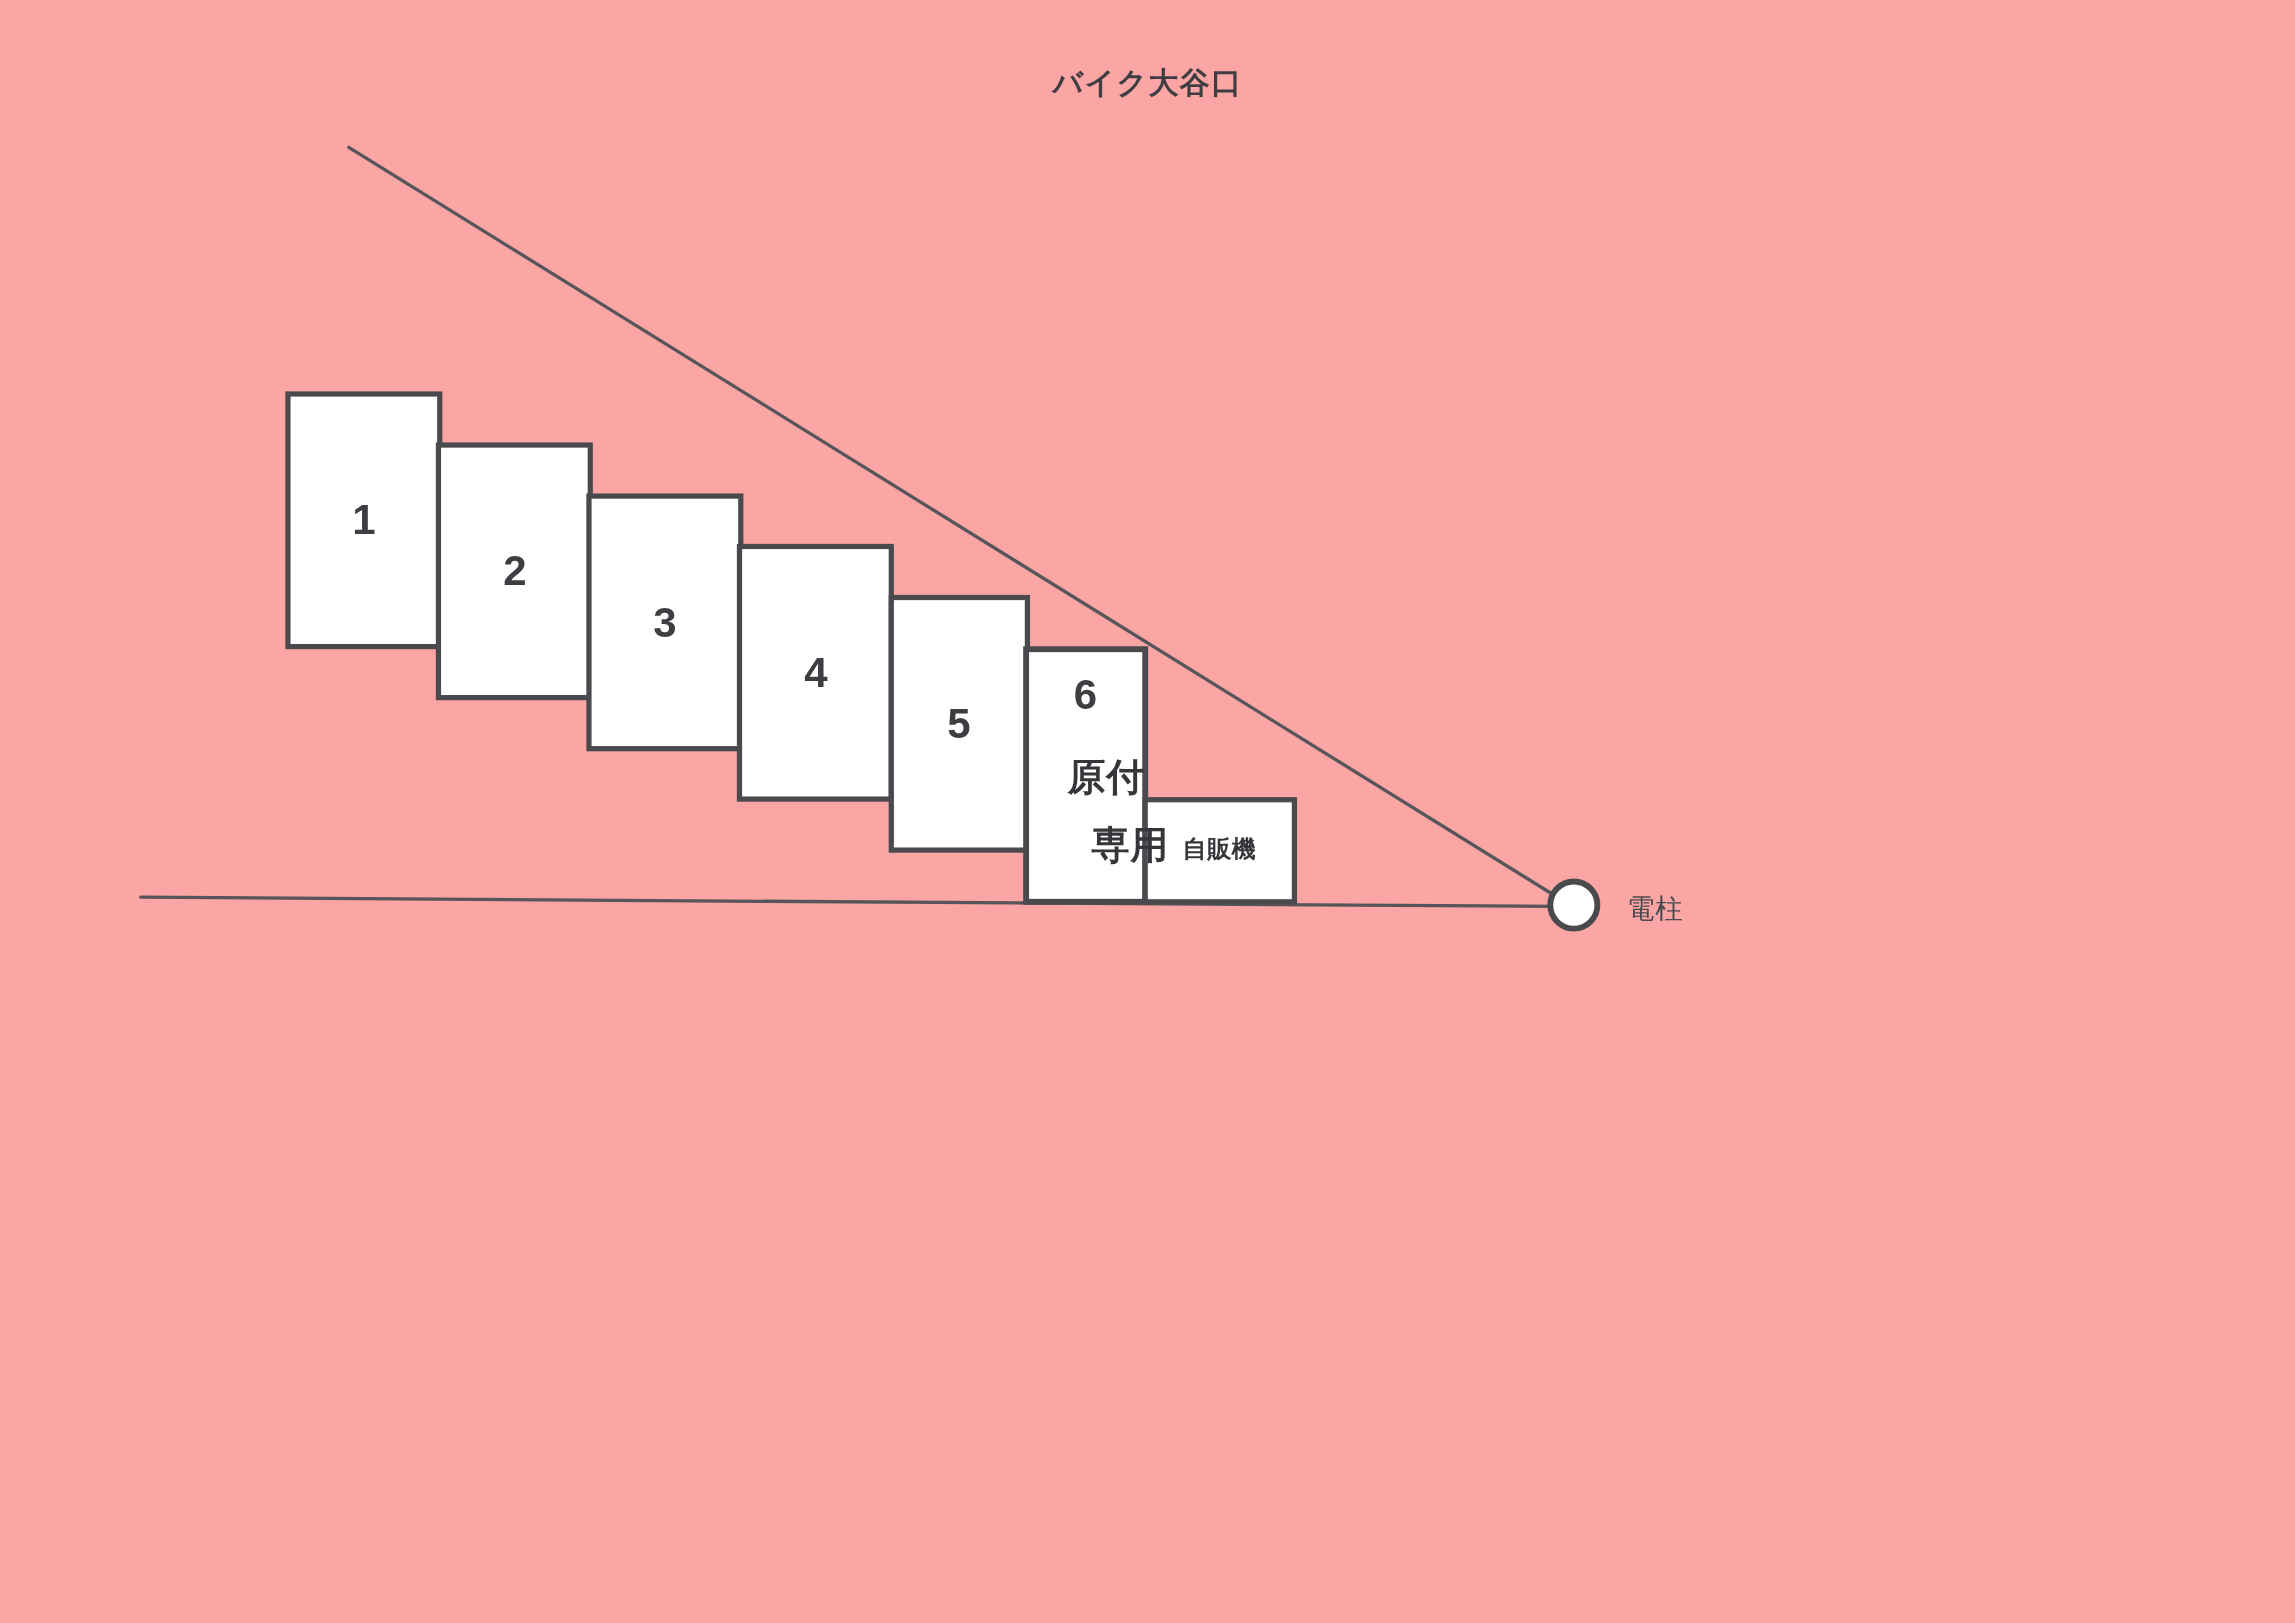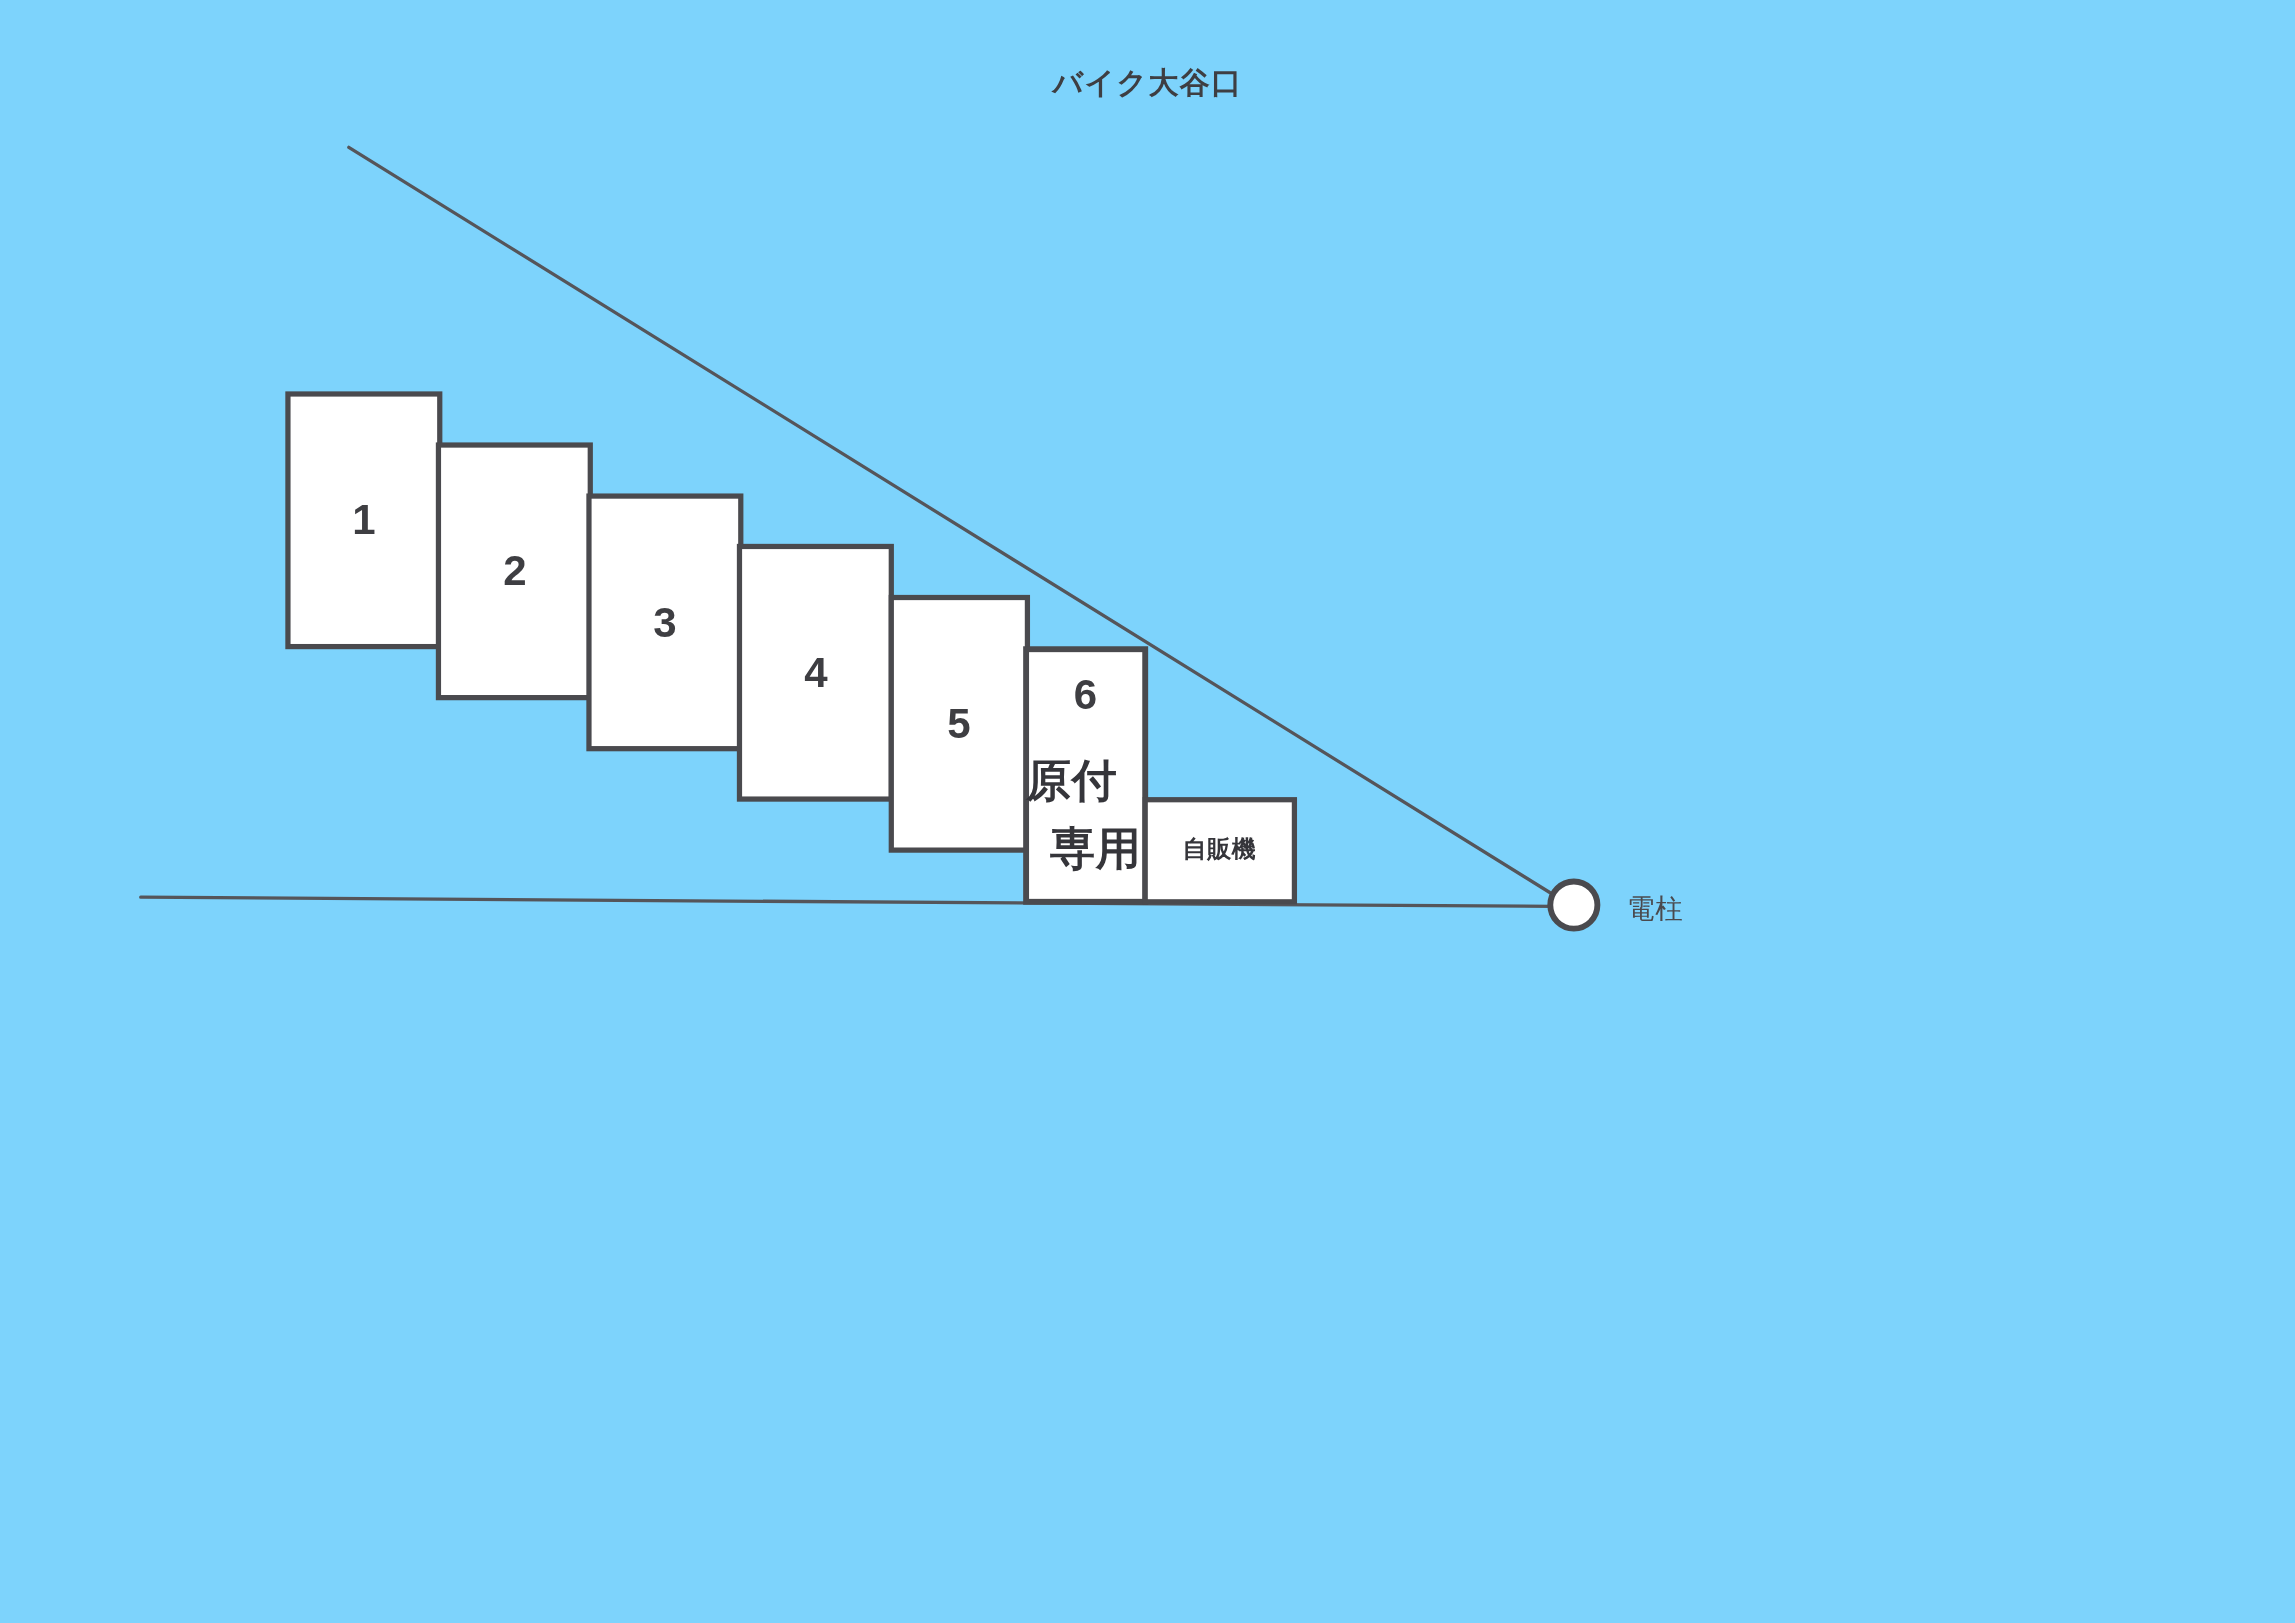--- a/index.html
+++ b/index.html
@@ -7,21 +7,21 @@
     padding: 0;
     background: #ffffff;
   }
   body {
     font-family: "Liberation Sans", "DejaVu Sans", sans-serif;
   }
   #canvas {
     position: relative;
     width: 2295px;
     height: 1623px;
-    background: #7dd3fc;
+    background: #fca5a5;
     overflow: hidden;
   }
   #plan-svg {
     position: absolute;
     left: 0;
     top: 0;
     width: 2295px;
     height: 1623px;
   }
   .title {
@@ -39,24 +39,24 @@
     position: absolute;
     font-size: 42px;
     font-weight: bold;
     color: #3e3e42;
     text-align: center;
     line-height: 1;
     white-space: nowrap;
   }
   .stall-sub {
     position: absolute;
-    font-size: 45px;
+    font-size: 38px;
     font-weight: bold;
     color: #35353a;
-    text-align: left;
+    text-align: right;
     line-height: 1;
     white-space: nowrap;
     letter-spacing: 0.7px;
   }
   .box-label {
     position: absolute;
     font-size: 24px;
     font-weight: bold;
     color: #35353a;
     text-align: center;

